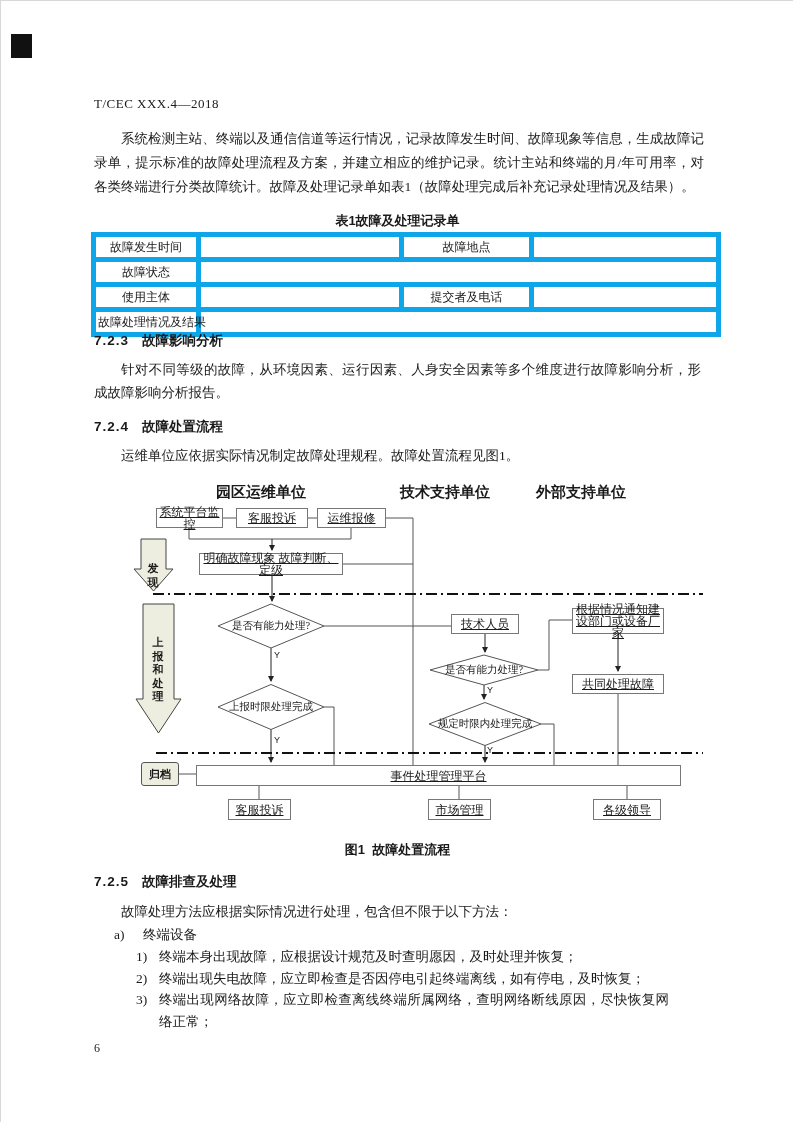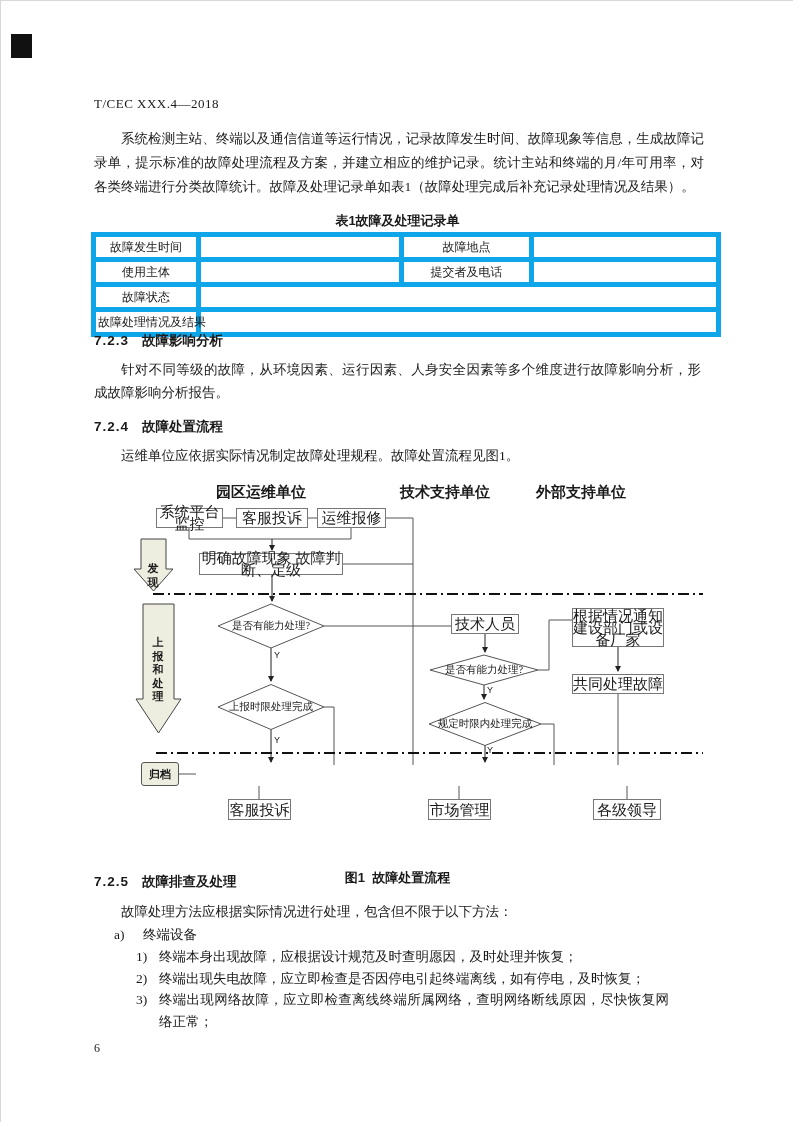--- a/index.html
+++ b/index.html
@@ -17,30 +17,30 @@
   .sec-head{position:absolute;left:93px;font-family:"Liberation Sans",sans-serif;
             font-weight:bold;font-size:13.5px;}
   .sec-head .num{margin-right:13px;letter-spacing:1px;}
   .body-par{position:absolute;left:93px;width:607px;margin:0;font-size:13.5px;
             line-height:23px;text-align:justify;text-indent:2em;}
   .fig{position:absolute;left:90px;top:480px;width:625px;height:346px;font-size:11px;}
   .fig svg{position:absolute;left:0;top:0;}
   .col-head{position:absolute;width:110px;text-align:center;font-family:"Liberation Sans",sans-serif;
             font-weight:bold;font-size:15px;}
   .nbox{position:absolute;border:1px solid #777;background:#fff;display:flex;align-items:center;
-        justify-content:center;text-align:center;font-size:15px;line-height:12px;box-sizing:border-box;}
+        justify-content:center;text-align:center;font-size:12px;line-height:12px;box-sizing:border-box;text-decoration:underline;}
   .dtext{position:absolute;text-align:center;font-size:10.5px;line-height:12px;}
   .ylab{position:absolute;font-size:9px;font-family:"Liberation Sans",sans-serif;}
   .stage-text{position:absolute;width:14px;word-break:break-all;line-height:13.5px;font-size:11px;
               font-weight:bold;text-align:center;font-family:"Liberation Sans",sans-serif;margin-top:19px;}
   .archive{position:absolute;left:50px;top:281px;width:38px;height:24px;border:1.5px solid #555;
            border-radius:3px;background:#EDEDE0;display:flex;align-items:center;justify-content:center;
            font-weight:bold;font-size:11px;font-family:"Liberation Sans",sans-serif;box-sizing:border-box;}
   .fig-caption{position:absolute;left:0;top:840px;width:100%;text-align:center;
-               font-family:"Liberation Sans",sans-serif;font-weight:bold;font-size:13px;white-space:pre;margin-top:28px;}
+               font-family:"Liberation Sans",sans-serif;font-weight:bold;font-size:13px;white-space:pre;}
   .li-row{position:absolute;display:flex;font-size:13.5px;line-height:21.5px;}
   .li-mk{flex:0 0 23px;}
   .li-mk-a{flex:0 0 29px;}
   .li-tx{flex:1;text-align:justify;font-family:Liberation Serif, serif;}
   .pageno{position:absolute;left:93px;top:1040px;font-size:12px;}
 </style>
 </head>
 <body>
 
 <div class="page">
@@ -58,28 +58,28 @@
         <col style="width:187px">
       </colgroup>
     <tbody>
         <tr>
       <td class="lab">故障发生时间</td>
       <td></td>
       <td class="lab">故障地点</td>
       <td></td>
     </tr>
     <tr>
+      <td class="lab">故障状态</td>
+      <td colspan="3"></td>
+    </tr>
+    <tr>
       <td class="lab">使用主体</td>
       <td></td>
       <td class="lab">提交者及电话</td>
       <td></td>
-    </tr>
-    <tr>
-      <td class="lab">故障状态</td>
-      <td colspan="3"></td>
     </tr>
     <tr>
       <td class="lab">故障处理情况及结果</td>
       <td colspan="3"></td>
     </tr>
   </tbody>
     </table>
 
   <div class="sec-head" style="top:331px">
     <span class="num">7.2.3</span><span>故障影响分析</span>
@@ -127,22 +127,23 @@
 
     <div class="col-head" style="left:115px;top:2px">园区运维单位</div>
     <div class="col-head" style="left:299px;top:2px">技术支持单位</div>
     <div class="col-head" style="left:435px;top:2px">外部支持单位</div>
 
     <div class="nbox" style="left:65px;top:27px;width:67px;height:20px">系统平台监控</div>
     <div class="nbox" style="left:145px;top:27px;width:72px;height:20px">客服投诉</div>
     <div class="nbox" style="left:226px;top:27px;width:69px;height:20px">运维报修</div>
     <div class="nbox" style="left:108px;top:72px;width:144px;height:22px">明确故障现象 故障判断、定级</div>
     <div class="nbox" style="left:360px;top:133px;width:68px;height:20px">技术人员</div>
-    <div class="nbox" style="left:481px;top:127px;width:92px;height:39px">根据情况通知建设部门或设备厂家</div>
+    <div class="nbox" style="left:481px;top:127px;width:92px;height:26px">根据情况通知建设部门或设备厂家</div>
     <div class="nbox" style="left:481px;top:193px;width:92px;height:20px">共同处理故障</div>
+    <div class="nbox" style="left:105px;top:284px;width:485px;height:21px">事件处理管理平台</div>
     <div class="nbox" style="left:137px;top:318px;width:63px;height:21px">客服投诉</div>
     <div class="nbox" style="left:337px;top:318px;width:63px;height:21px">市场管理</div>
     <div class="nbox" style="left:502px;top:318px;width:68px;height:21px">各级领导</div>
 
     <div class="dtext" style="left:127px;top:139px;width:106px">是否有能力处理?</div>
     <div class="dtext" style="left:127px;top:220px;width:106px">上报时限处理完成</div>
     <div class="dtext" style="left:339px;top:183px;width:108px">是否有能力处理?</div>
     <div class="dtext" style="left:338px;top:237px;width:112px">规定时限内处理完成</div>
 
     <div class="ylab" style="left:183px;top:169px">Y</div>

